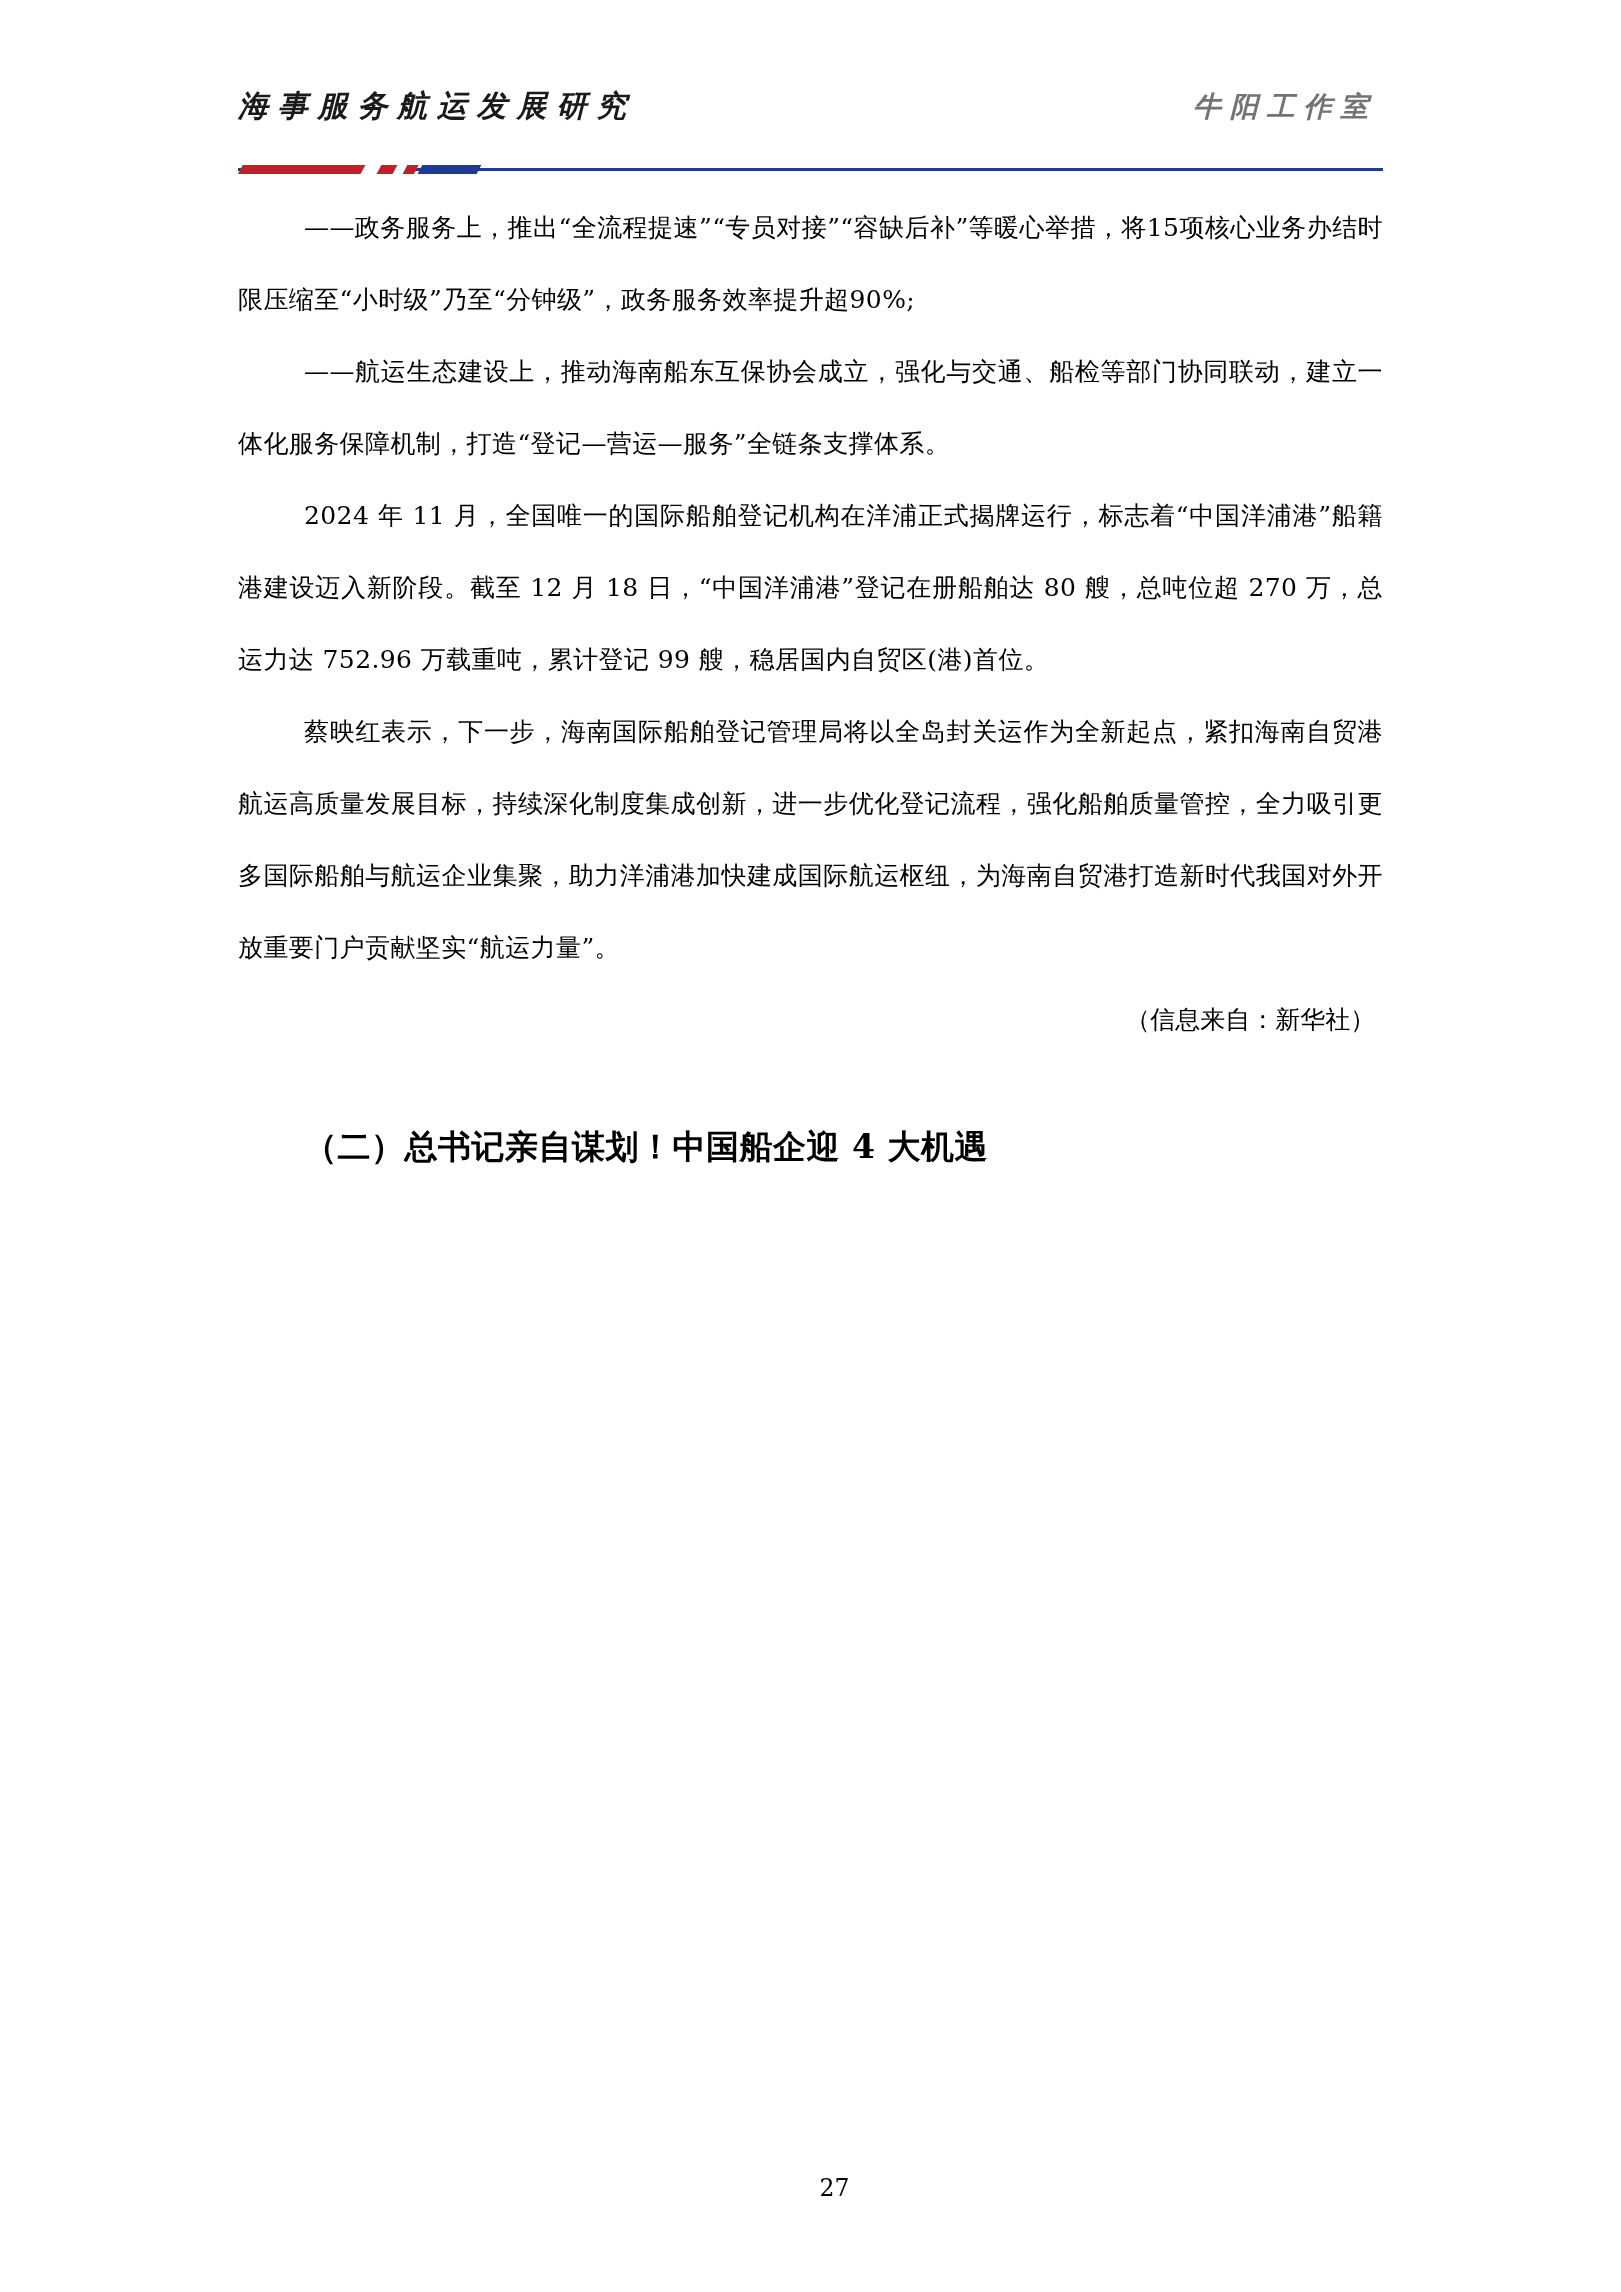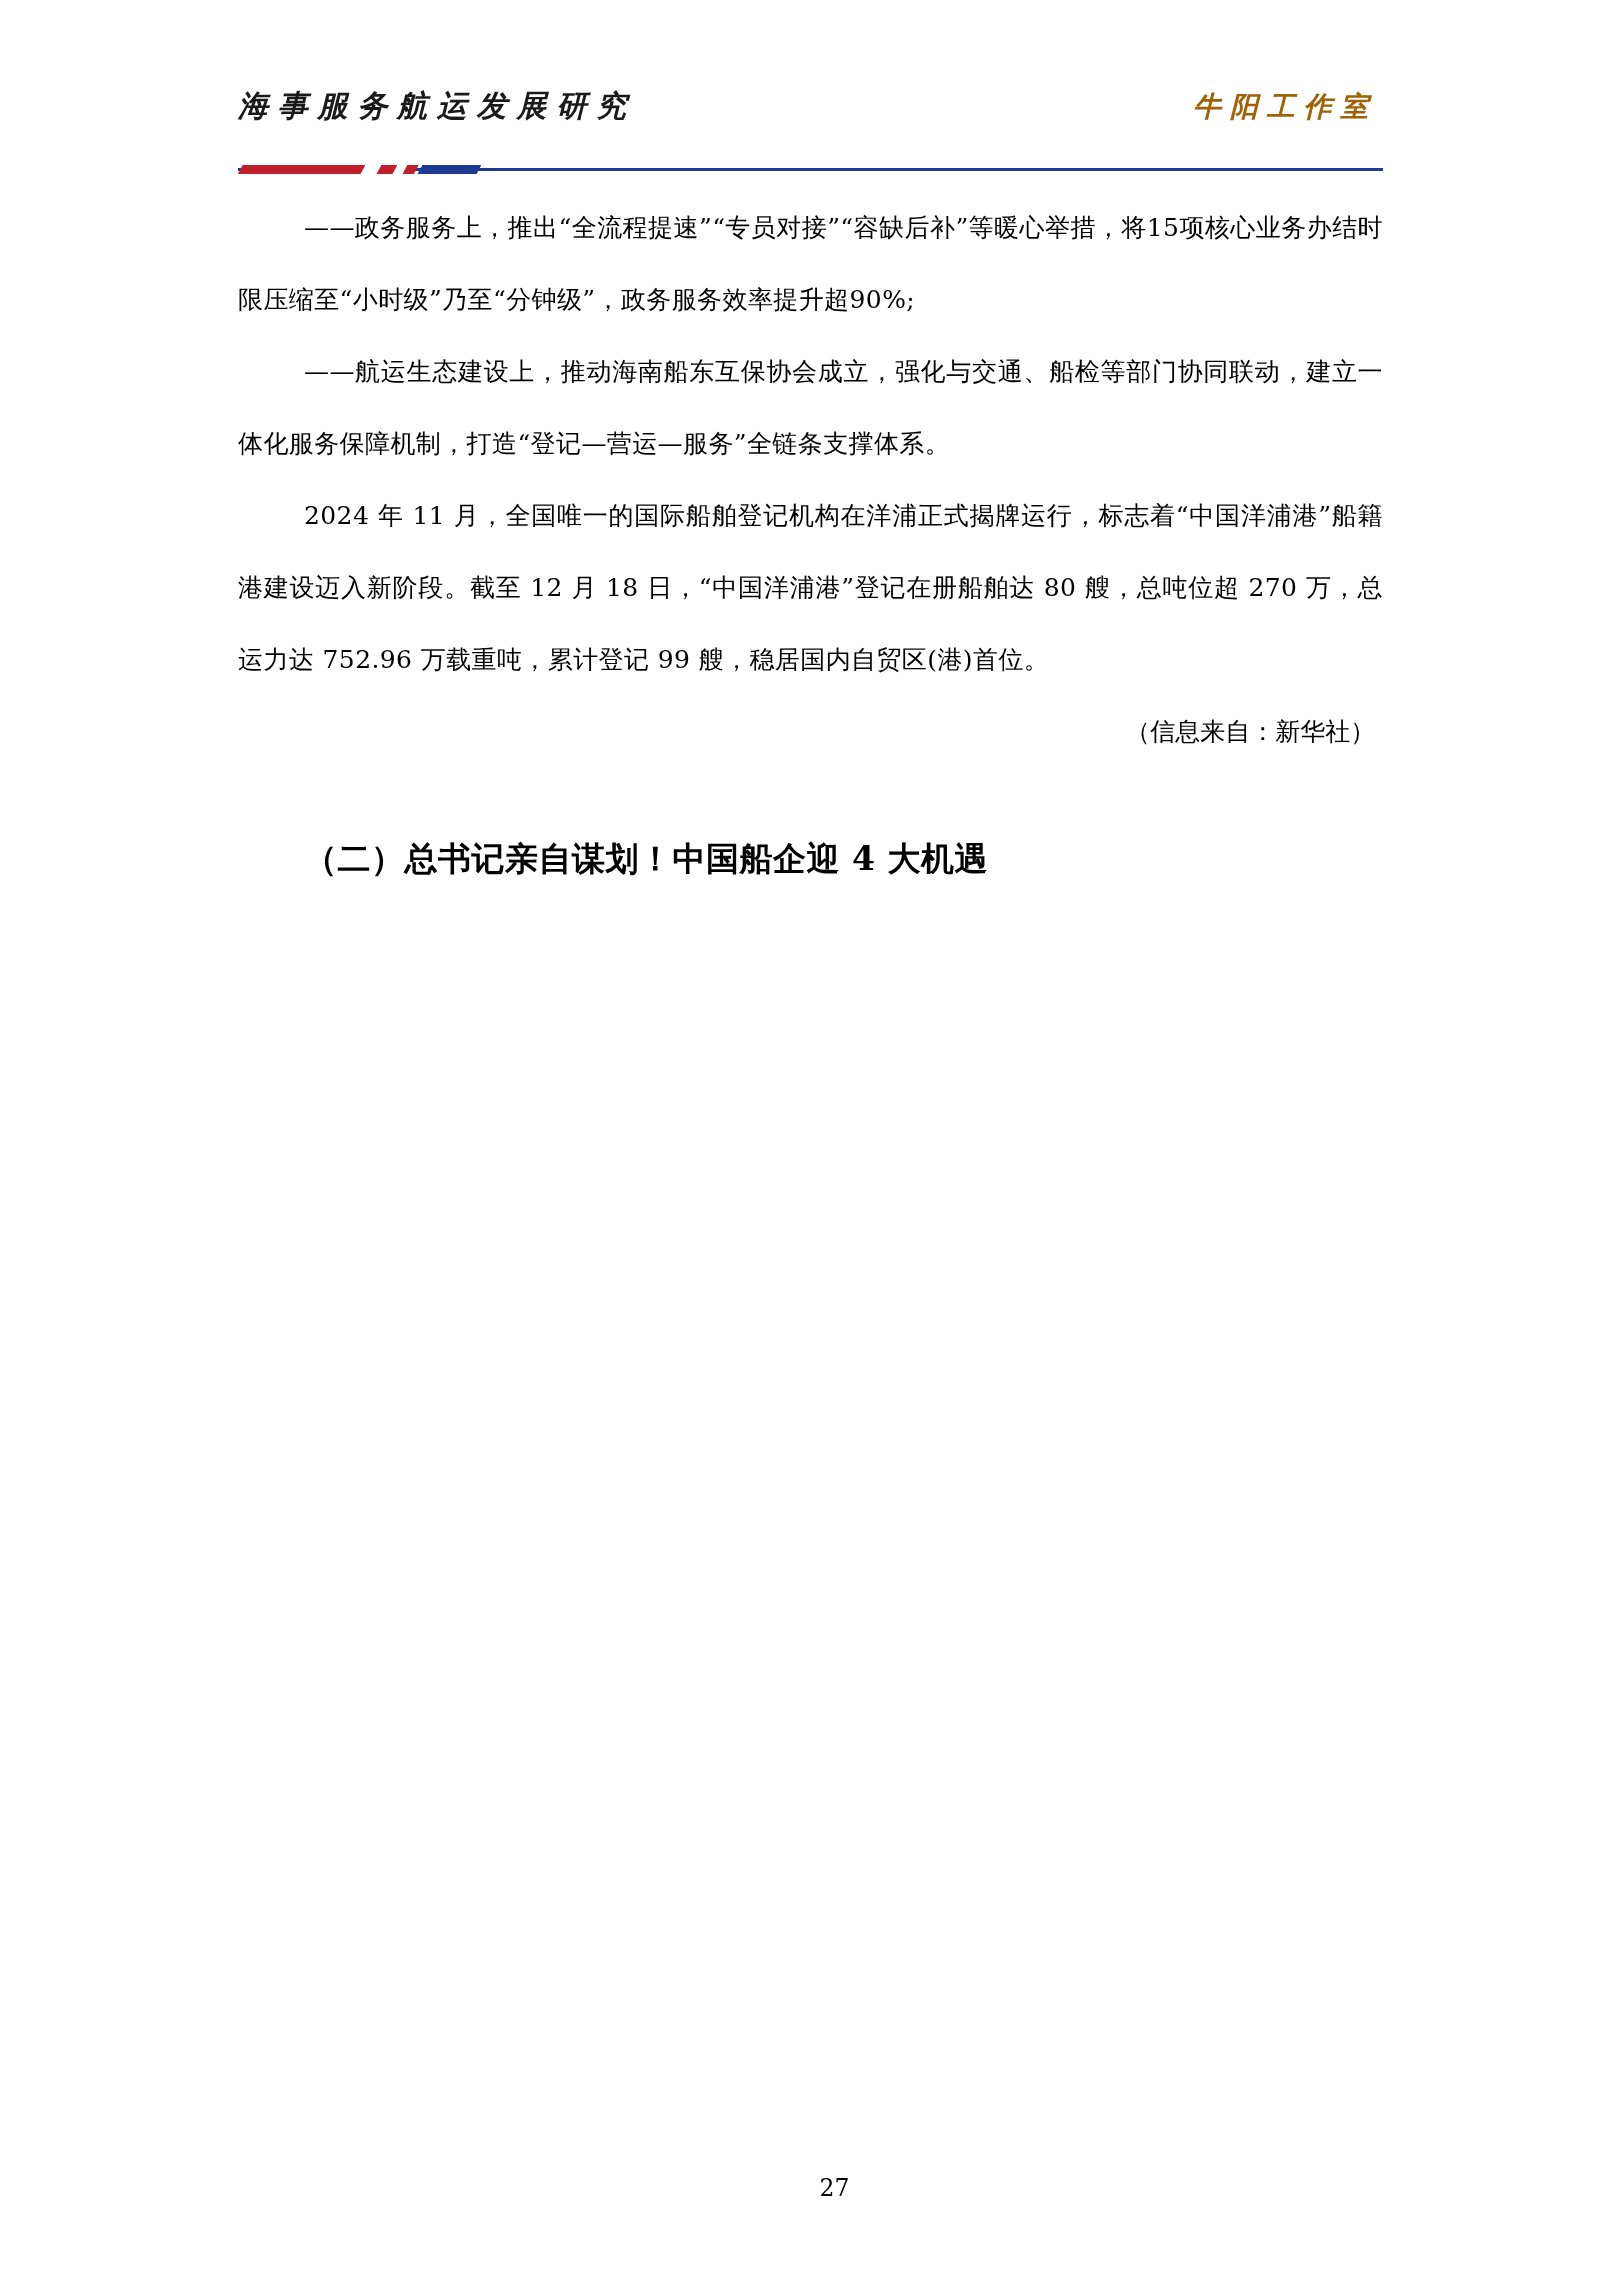--- a/index.html
+++ b/index.html
@@ -38,21 +38,21 @@
     font-size: 30px;
     letter-spacing: 9.8px;
     color: #1a1a1a;
     font-weight: 600;
     font-style: italic;
   }
   .header-right {
     font-family: "DejaVu Serif", "Liberation Serif", serif;
     font-size: 28px;
     letter-spacing: 8.8px;
-    color: #a16207;
+    color: #737373;
     font-weight: 600;
     font-style: italic;
     padding-right: 5.9px;
   }
   
   .header-rule {
     position: absolute;
     left: 238px;
     right: 238px;
     top: 165px;
@@ -168,20 +168,21 @@
   </div>
 
   <div class="content">
 
     <p class="para">——政务服务上，推出“全流程提速”“专员对接”“容缺后补”等暖心举措，将15项核心业务办结时限压缩至“小时级”乃至“分钟级”，政务服务效率提升超90%;</p>
 
     <p class="para">——航运生态建设上，推动海南船东互保协会成立，强化与交通、船检等部门协同联动，建立一体化服务保障机制，打造“登记—营运—服务”全链条支撑体系。</p>
 
     <p class="para">2024 年 11 月，全国唯一的国际船舶登记机构在洋浦正式揭牌运行，标志着“中国洋浦港”船籍港建设迈入新阶段。截至 12 月 18 日，“中国洋浦港”登记在册船舶达 80 艘，总吨位超 270 万，总运力达 752.96 万载重吨，累计登记 99 艘，稳居国内自贸区(港)首位。</p>
 
+    <p class="para">蔡映红表示，下一步，海南国际船舶登记管理局将以全岛封关运作为全新起点，紧扣海南自贸港航运高质量发展目标，持续深化制度集成创新，进一步优化登记流程，强化船舶质量管控，全力吸引更多国际船舶与航运企业集聚，助力洋浦港加快建成国际航运枢纽，为海南自贸港打造新时代我国对外开放重要门户贡献坚实“航运力量”。</p>
 
     <p class="right">（信息来自：新华社）</p>
 
     <div class="gap-section"></div>
 
     <h2 class="section">（二）总书记亲自谋划！中国船企迎 4 大机遇</h2>
 
 
   </div>
 

